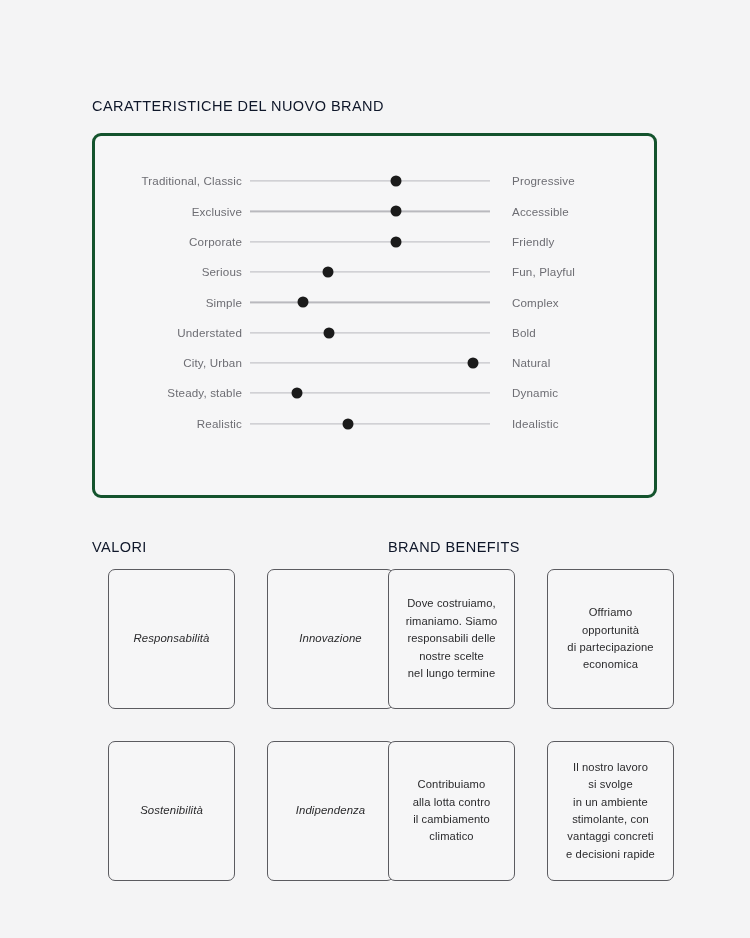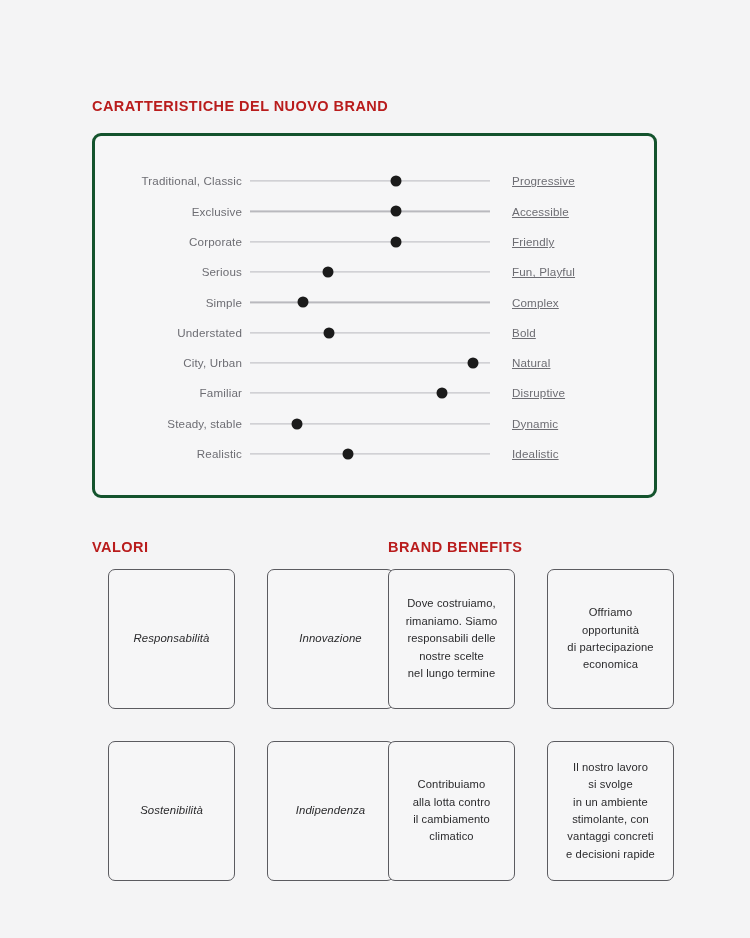--- a/index.html
+++ b/index.html
@@ -17,23 +17,23 @@
     width: 750px;
     height: 938px;
     background: #f4f4f5;
     overflow: hidden;
   }
 
   
   .section-title {
     position: absolute;
     font-size: 14.5px;
-    font-weight: 700;
+    font-weight: 400;
     letter-spacing: 0.45px;
-    color: #b91c1c;
+    color: #0f172a;
     white-space: nowrap;
   }
   #title-main { left: 92px; top: 98px; }
   #title-valori { left: 92px; top: 539px; }
   #title-benefits { left: 388px; top: 539px; }
 
   
   #slider-panel {
     position: absolute;
     left: 92px;
@@ -68,21 +68,20 @@
     line-height: 1;
   }
   .axis-label.left {
     width: 155px;
     text-align: right;
     padding-right: 8px;
   }
   .axis-label.right {
     padding-left: 22px;
     text-align: left;
-    text-decoration: underline;
   }
 
   .track-wrap {
     position: relative;
     width: 240px;
     height: 30px;
     flex: 0 0 240px;
   }
   .track {
     position: absolute;
@@ -194,28 +193,20 @@
         </div>
         <div class="slider-row">
           <div class="axis-label left">City, Urban</div>
           <div class="track-wrap">
             <div class="track"></div>
             <div class="knob" style="left: 93%;"></div>
           </div>
           <div class="axis-label right">Natural</div>
         </div>
         <div class="slider-row">
-          <div class="axis-label left">Familiar</div>
-          <div class="track-wrap">
-            <div class="track"></div>
-            <div class="knob" style="left: 80%;"></div>
-          </div>
-          <div class="axis-label right">Disruptive</div>
-        </div>
-        <div class="slider-row">
           <div class="axis-label left">Steady, stable</div>
           <div class="track-wrap">
             <div class="track"></div>
             <div class="knob" style="left: 19.5%;"></div>
           </div>
           <div class="axis-label right">Dynamic</div>
         </div>
         <div class="slider-row">
           <div class="axis-label left">Realistic</div>
           <div class="track-wrap">

